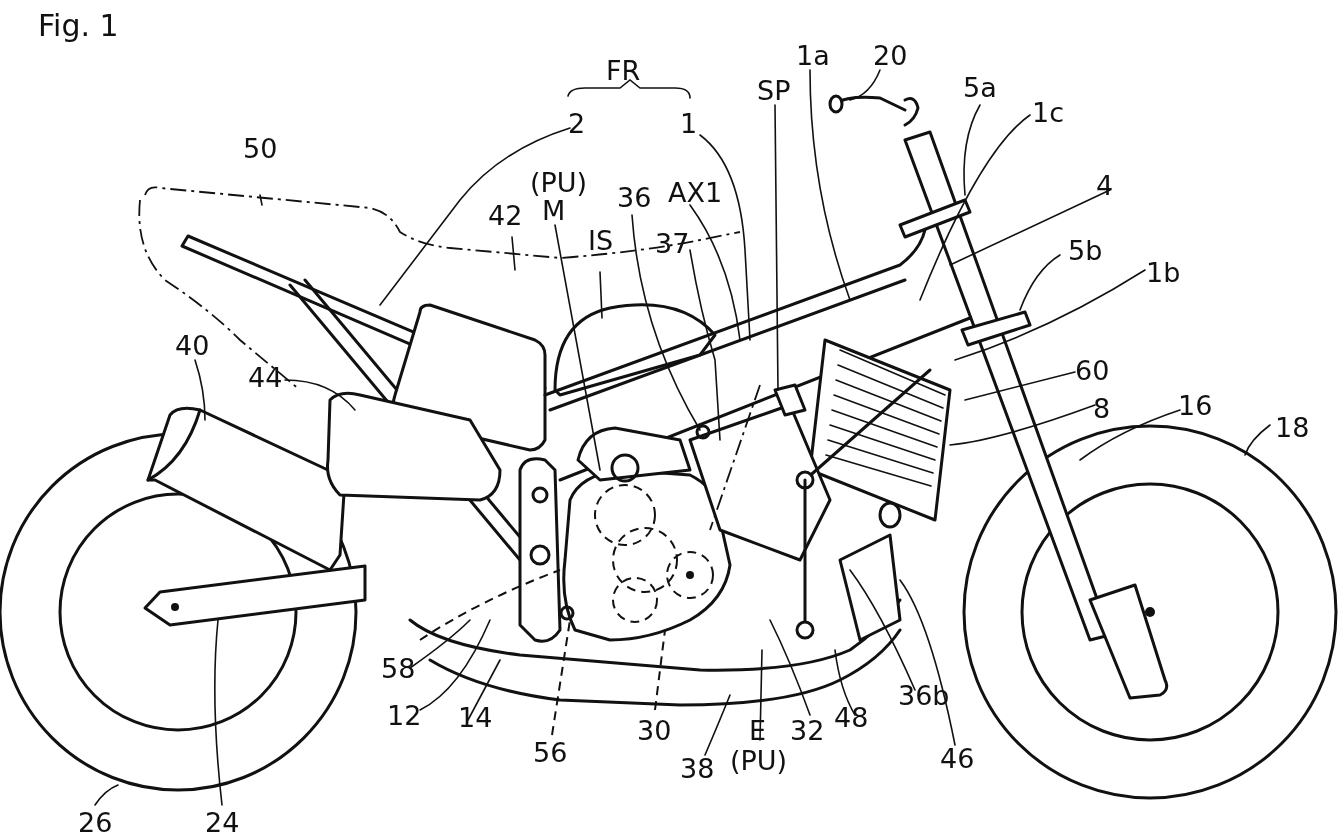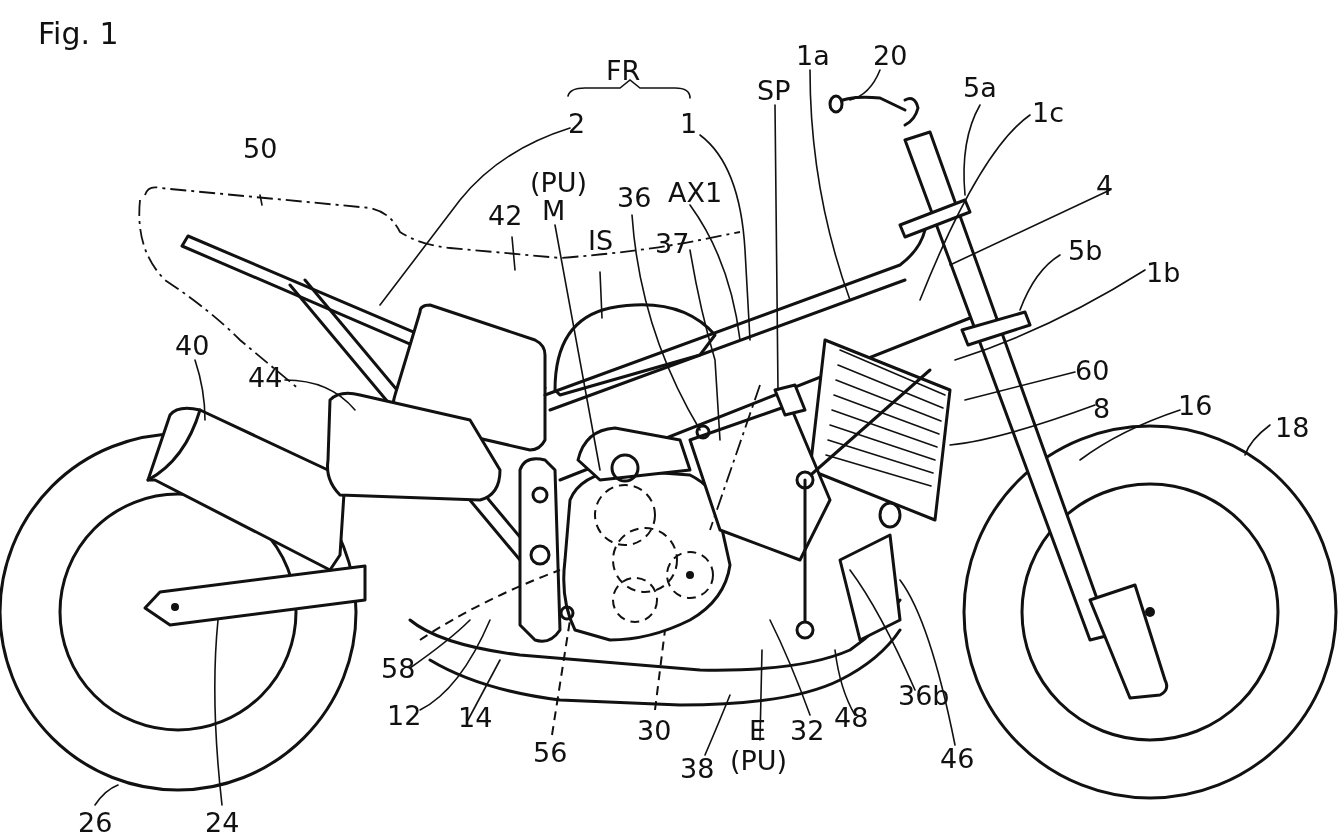--- a/index.html
+++ b/index.html
@@ -1,17 +1,17 @@
 <!DOCTYPE html>
 <html><head>
 <meta charset="utf-8">
 <style>
   html, body { margin: 0; padding: 0; background: #ffffff; }
   body { width: 1344px; height: 833px; position: relative; overflow: hidden; font-family: "Liberation Sans", sans-serif; }
-  #fig-title { position: absolute; left: 38px; top: 16px; font-size: 30px; color: #111; font-family: "DejaVu Sans", sans-serif; }
+  #fig-title { position: absolute; left: 38px; top: 8px; font-size: 30px; color: #111; font-family: "DejaVu Sans", sans-serif; }
   svg#drawing { position: absolute; left: 0; top: 0; }
   .ln { fill: none; stroke: #111; stroke-width: 3; stroke-linejoin: round; stroke-linecap: round; }
   .thin { fill: none; stroke: #111; stroke-width: 1.6; stroke-linecap: round; }
   .dash { fill: none; stroke: #111; stroke-width: 2; stroke-dasharray: 9 6; }
   .chain { fill: none; stroke: #111; stroke-width: 1.8; stroke-dasharray: 16 5 3 5; }
   .fillw { fill: #fff; }
   .lbl { font-family: "DejaVu Sans", sans-serif; font-size: 27px; fill: #111; }
 </style>
 </head>
 <body>

